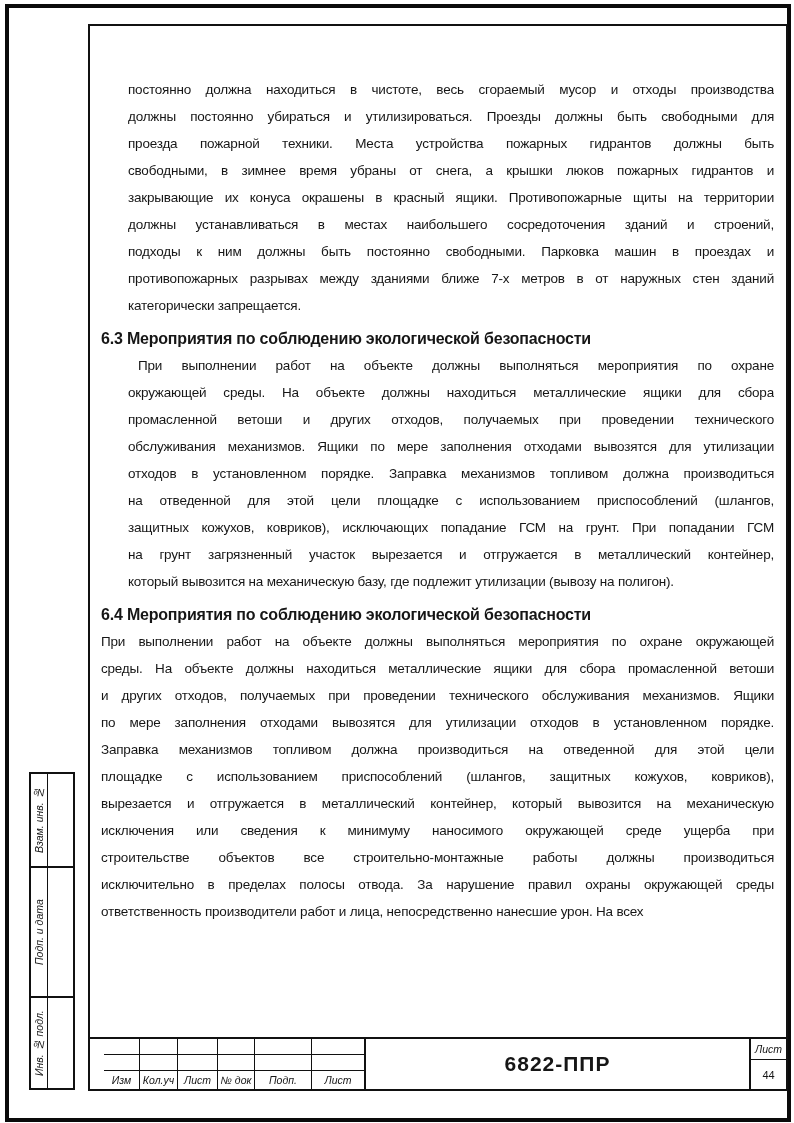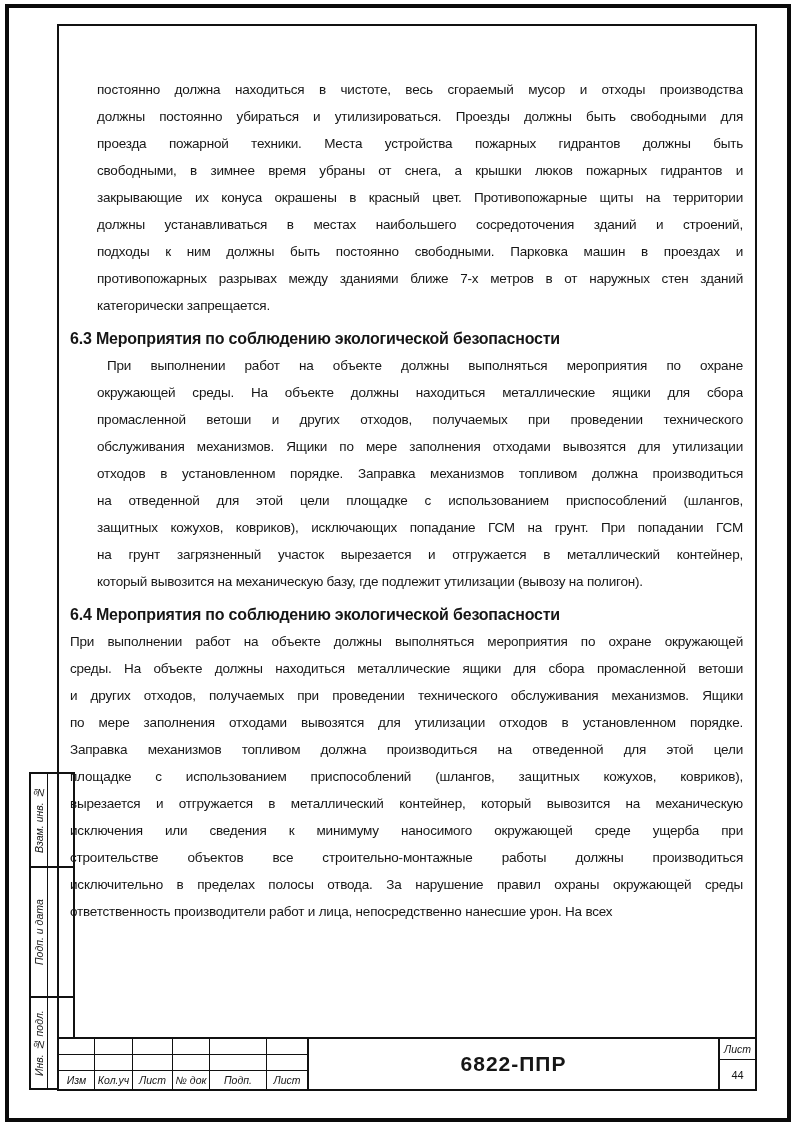--- a/index.html
+++ b/index.html
@@ -13,21 +13,21 @@
     overflow: hidden;
   }
   .outer-border {
     position: absolute;
     left: 5px; top: 4px; right: 3px; bottom: 1px;
     border: 4px solid #0a0a0a;
     pointer-events: none;
   }
   .inner-frame {
     position: absolute;
-    left: 57px; top: 24px;
+    left: 88px; top: 24px;
     width: 700px; height: 1067px;
     border: 2px solid #111;
     box-sizing: border-box;
   }
   .content {
     position: absolute;
     left: 0; right: 0; top: 0; bottom: 52px;
     padding: 50px 12px 0 11px;
     overflow: hidden;
   }
@@ -88,26 +88,27 @@
   .title-block {
     position: absolute;
     left: 0; right: 0; bottom: 0;
     height: 52px;
     border-top: 2px solid #111;
     box-sizing: border-box;
     display: flex;
     background: #fff;
   }
   .tb-grid {
-    width: 250px;
+    width: 276px;
     border-right: 2px solid #111;
     box-sizing: border-box;
     display: grid;
     grid-template-columns: 36px 38px 40px 37px 57px 1fr;
     grid-template-rows: 16px 16px 1fr;
+    padding-left: 14px;
   }
   .tb-cell {
     border-right: 1.5px solid #111;
     border-bottom: 1.5px solid #111;
     box-sizing: border-box;
     display: flex;
     align-items: center;
     justify-content: center;
     font-size: 10.5px;
     font-style: italic;
@@ -171,21 +172,21 @@
   </div>
 
   <div class="inner-frame">
 
     <div class="content">
       <div class="para indented">
           <div class="line">постоянно должна находиться в чистоте, весь сгораемый мусор и отходы производства</div>
           <div class="line">должны постоянно убираться и утилизироваться. Проезды должны быть свободными для</div>
           <div class="line">проезда пожарной техники. Места устройства пожарных гидрантов должны быть</div>
           <div class="line">свободными, в зимнее время убраны от снега, а крышки люков пожарных гидрантов и</div>
-          <div class="line">закрывающие их конуса окрашены в красный цвет. Противопожарные щиты на территории</div>
+          <div class="line">закрывающие их конуса окрашены в красный ящики. Противопожарные щиты на территории</div>
           <div class="line">должны устанавливаться в местах наибольшего сосредоточения зданий и строений,</div>
           <div class="line">подходы к ним должны быть постоянно свободными. Парковка машин в проездах и</div>
           <div class="line">противопожарных разрывах между зданиями ближе 7-х метров в от наружных стен зданий</div>
           <div class="line last">категорически запрещается.</div>
         </div>
 
       <h2 class="sec-heading">6.3 Мероприятия по соблюдению экологической безопасности</h2>
       <div class="para indented first-indent">
           <div class="line">При выполнении работ на объекте должны выполняться мероприятия по охране</div>
           <div class="line">окружающей среды. На объекте должны находиться металлические ящики для сбора</div>

